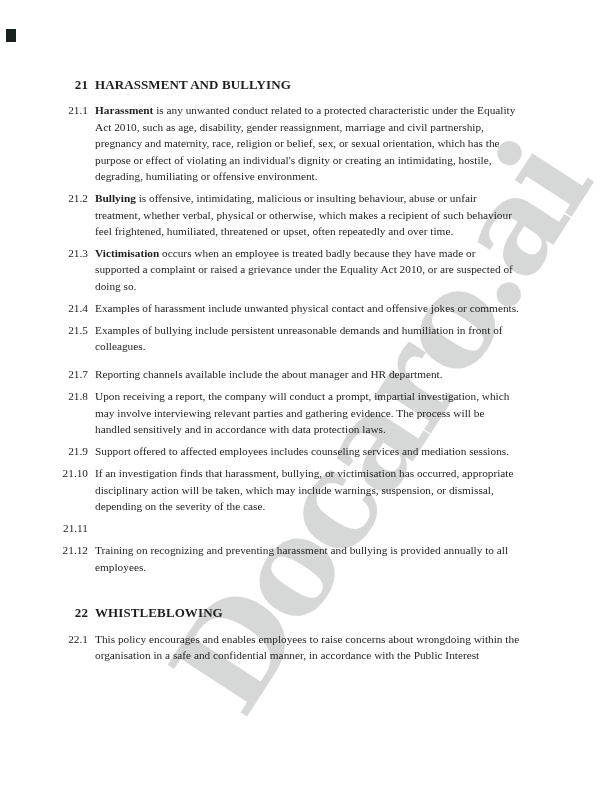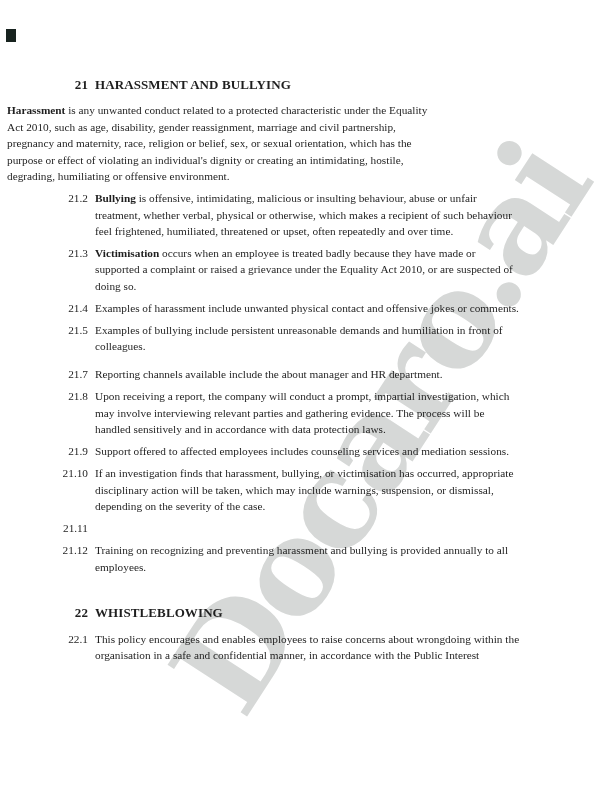--- a/index.html
+++ b/index.html
@@ -74,20 +74,21 @@
   <div class="watermark">Docaro.ai</div>
 
   <div class="content">
 
     <div class="row heading">
       <div class="num">21</div>
       <div class="txt">HARASSMENT AND BULLYING</div>
     </div>
 
     <div class="row">
+      <div class="num">21.1</div>
       <div class="txt"><span class="lead">Harassment</span><span> is any unwanted conduct related to a protected characteristic under the Equality
 Act 2010, such as age, disability, gender reassignment, marriage and civil partnership,
 pregnancy and maternity, race, religion or belief, sex, or sexual orientation, which has the
 purpose or effect of violating an individual's dignity or creating an intimidating, hostile,
 degrading, humiliating or offensive environment.</span></div>
     </div>
 
     <div class="row">
       <div class="num">21.2</div>
       <div class="txt"><span class="lead">Bullying</span><span> is offensive, intimidating, malicious or insulting behaviour, abuse or unfair

